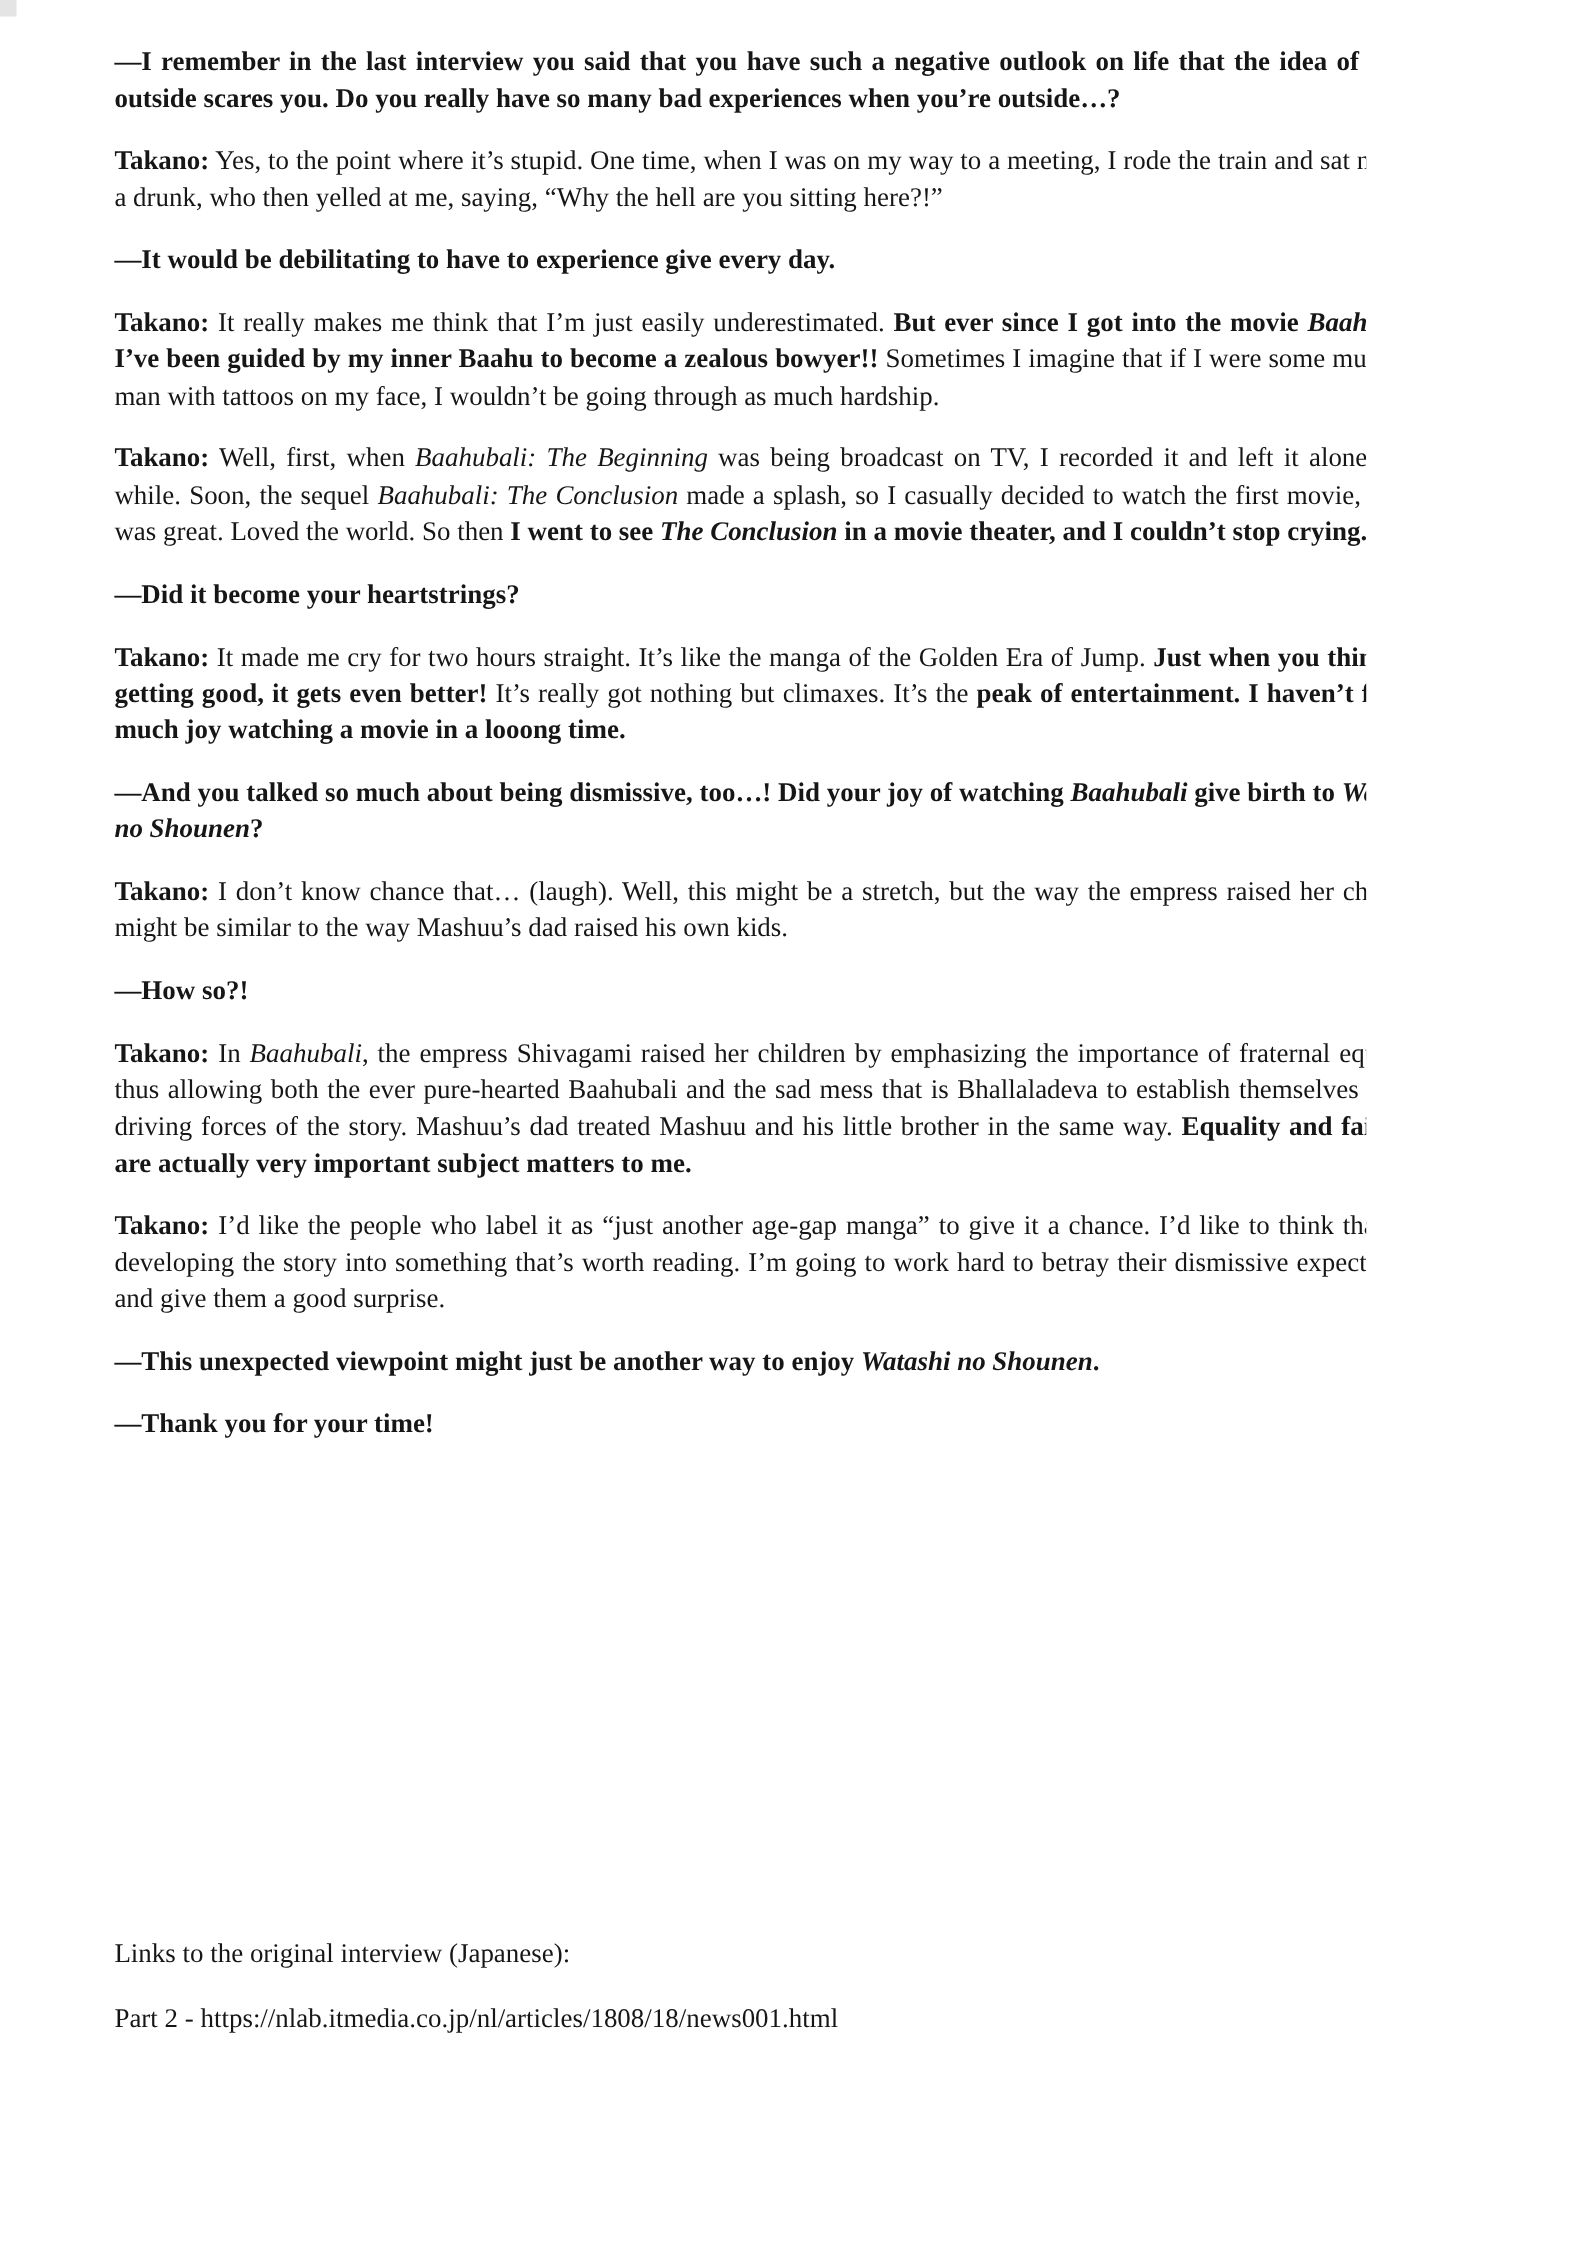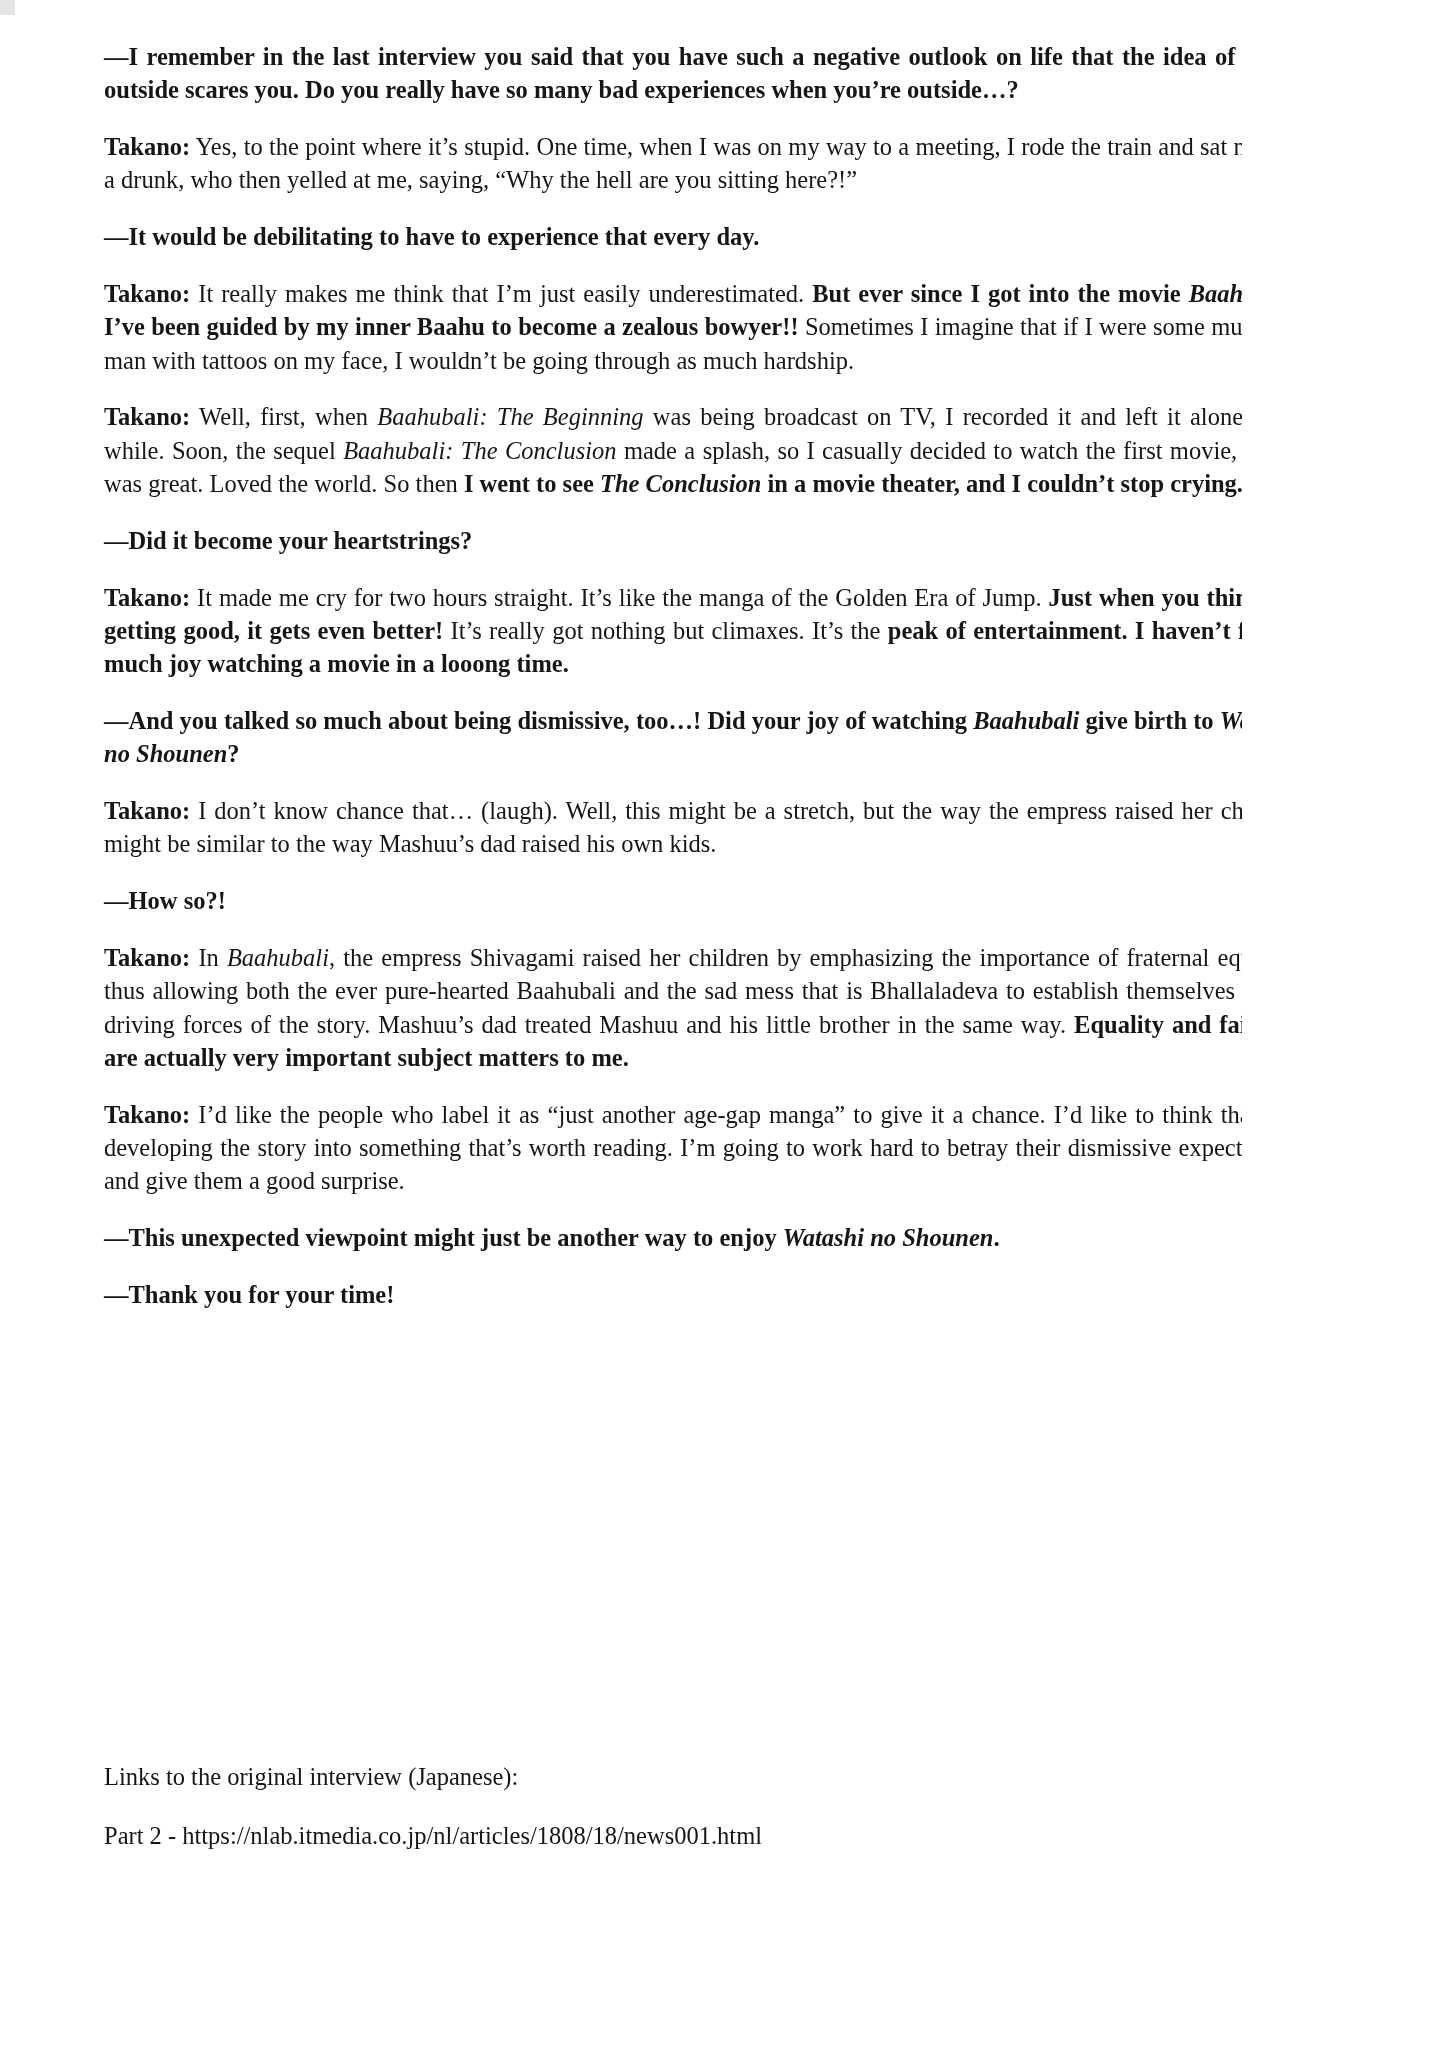--- a/index.html
+++ b/index.html
@@ -47,21 +47,21 @@
 </style>
 </head>
 <body>
 
 <div class="page" style="background: rgb(255, 255, 255); color: rgb(22, 22, 22);">
   <div class="scan-artifact"></div>
 
   <div class="content">
       <p class="para question"><span class="b">—I remember in the last interview you said that you have such a negative outlook on life that the idea of going outside scares you. Do you really have so many bad experiences when you’re outside…?</span></p>
       <p class="para answer"><span class="b">Takano:</span><span> Yes, to the point where it’s stupid. One time, when I was on my way to a meeting, I rode the train and sat next to a drunk, who then yelled at me, saying, “Why the hell are you sitting here?!”</span></p>
-      <p class="para question"><span class="b">—It would be debilitating to have to experience that every day.</span></p>
+      <p class="para question"><span class="b">—It would be debilitating to have to experience give every day.</span></p>
       <p class="para answer"><span class="b">Takano:</span><span> It really makes me think that I’m just easily underestimated. </span><span class="b">But ever since I got into the movie </span><span class="b i">Baahubali</span><span class="b">, I’ve been guided by my inner Baahu to become a zealous bowyer!!</span><span> Sometimes I imagine that if I were some muscular man with tattoos on my face, I wouldn’t be going through as much hardship.</span></p>
       <p class="para answer"><span class="b">Takano:</span><span> Well, first, when </span><span class="i">Baahubali: The Beginning</span><span> was being broadcast on TV, I recorded it and left it alone for a while. Soon, the sequel </span><span class="i">Baahubali: The Conclusion</span><span> made a splash, so I casually decided to watch the first movie, and it was great. Loved the world. So then </span><span class="b">I went to see </span><span class="b i">The Conclusion</span><span class="b"> in a movie theater, and I couldn’t stop crying.</span></p>
       <p class="para question"><span class="b">—Did it become your heartstrings?</span></p>
       <p class="para answer"><span class="b">Takano:</span><span> It made me cry for two hours straight. It’s like the manga of the Golden Era of Jump. </span><span class="b">Just when you think it’s getting good, it gets even better!</span><span> It’s really got nothing but climaxes. It’s the </span><span class="b">peak of entertainment. I haven’t felt so much joy watching a movie in a looong time.</span></p>
       <p class="para question"><span class="b">—And you talked so much about being dismissive, too…! Did your joy of watching </span><span class="b i">Baahubali</span><span class="b"> give birth to </span><span class="b i">Watashi no Shounen</span><span class="b">?</span></p>
       <p class="para answer"><span class="b">Takano:</span><span> I don’t know chance that… (laugh).  Well, this might be a stretch, but the way the empress raised her children might be similar to the way Mashuu’s dad raised his own kids.</span></p>
       <p class="para question"><span class="b">—How so?!</span></p>
       <p class="para answer"><span class="b">Takano:</span><span> In </span><span class="i">Baahubali</span><span>, the empress Shivagami raised her children by emphasizing the importance of fraternal equality, thus allowing both the ever pure-hearted Baahubali and the sad mess that is Bhallaladeva to establish themselves as the driving forces of the story. Mashuu’s dad treated Mashuu and his little brother in the same way. </span><span class="b">Equality and fairness are actually very important subject matters to me.</span></p>
       <p class="para answer"><span class="b">Takano:</span><span> I’d like the people who label it as “just another age-gap manga” to give it a chance. I’d like to think that I’m developing the story into something that’s worth reading. I’m going to work hard to betray their dismissive expectations and give them a good surprise.</span></p>
       <p class="para question"><span class="b">—This unexpected viewpoint might just be another way to enjoy </span><span class="b i">Watashi no Shounen</span><span class="b">.</span></p>

